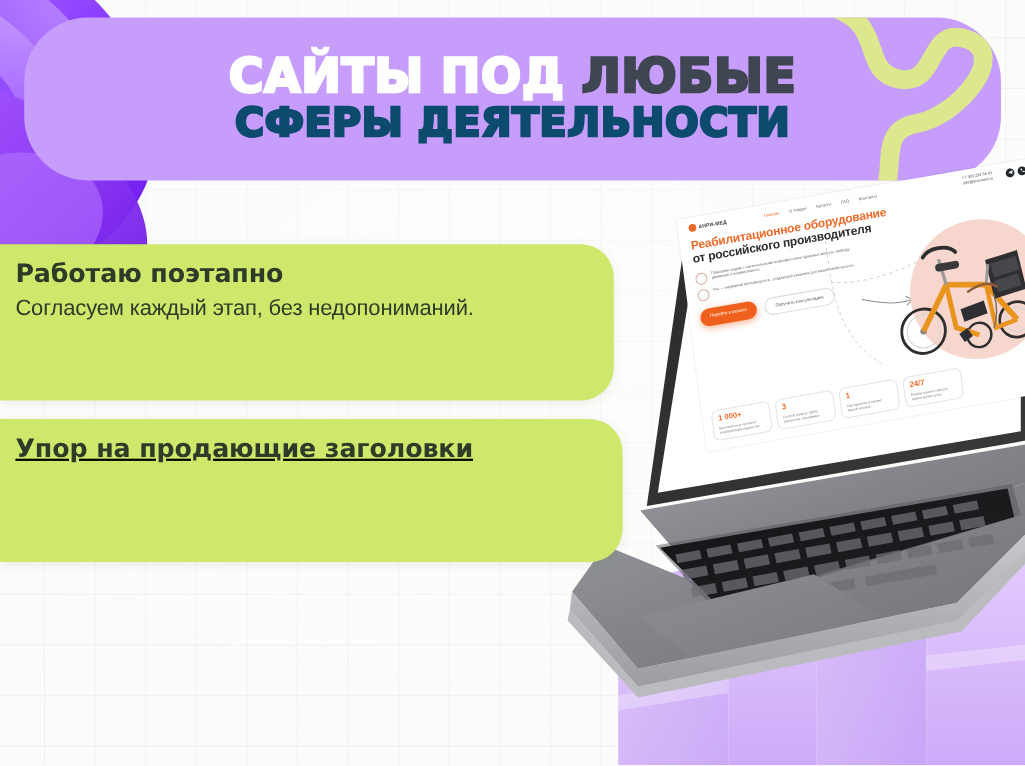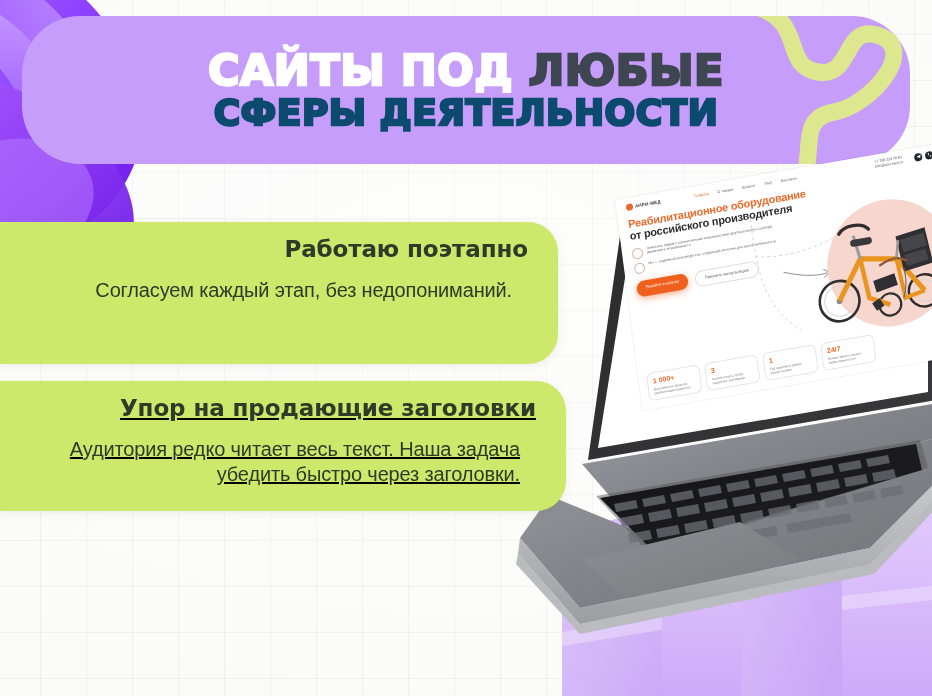--- a/index.html
+++ b/index.html
@@ -59,37 +59,36 @@
 
   
   .card{
     position:absolute;left:0;
     background:#cde86a;
     border-radius:0 30px 30px 0;
     box-shadow:0 2px 10px rgba(90,110,40,.10);
     padding:14px 30px 16px 14px;
     box-sizing:border-box;
     z-index:6;
-    text-align:right;
   }
   .card-title{
     font-family:"DejaVu Sans",sans-serif;
     font-weight:700;
     color:#2f3a28;
     font-size:23px;
     line-height:1.14;
     margin:0 0 6px 0;
     letter-spacing:-.1px;
   }
   .card-body{
     font-family:"Liberation Sans",sans-serif;
     color:#2f3a28;
     font-size:20px;
     line-height:1.26;
-    margin:16px;
+    margin:0;
     letter-spacing:-.15px;
   }
   #card0{top:222px;width:558px;height:142px;}
   #card1{top:381px;width:566px;height:130px;text-decoration:underline;}
   #card2{top:534px;width:560px;height:140px;}
 
   
   .laptop{position:absolute;left:400px;top:178px;width:540px;height:490px;z-index:4;}
 
   
@@ -401,16 +400,15 @@
 
     </div>
   </div>
 
   <div class="card" id="card0">
     <p class="card-title">Работаю поэтапно</p>
     <p class="card-body">Согласуем каждый этап, без недопониманий.</p>
   </div>
   <div class="card" id="card1">
     <p class="card-title">Упор на продающие заголовки</p>
-    <p class="card-body">Аудитория редко читает весь текст. Наша задача убедить быстро через заголовки.</p>
   </div>
 
 </div>
 
 </body></html>

